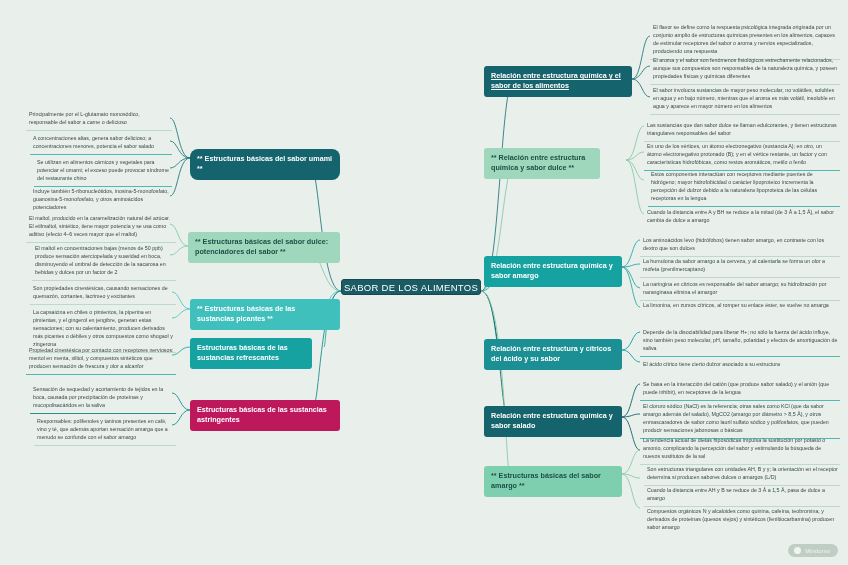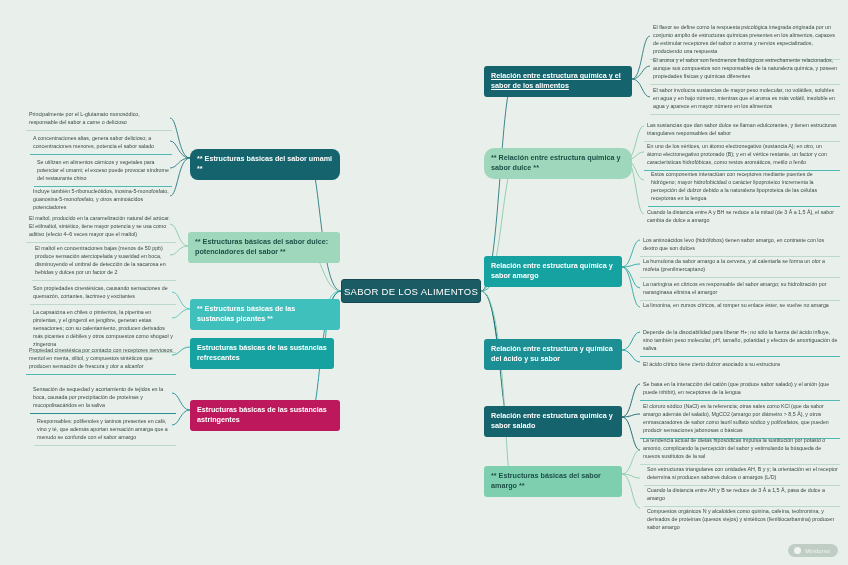--- a/index.html
+++ b/index.html
@@ -17,21 +17,21 @@
   }
   svg.links {
     position: absolute; left: 0; top: 0;
     width: 848px; height: 565px;
     pointer-events: none;
   }
   
   .center-node {
     position: absolute;
     left: 341px; top: 279px;
-    width: 140px; height: 24px;
+    width: 140px; height: 16px;
     background: #1b5b63;
     border: 1px solid #17484f;
     border-radius: 3px;
     color: #ffffff;
     font-size: 9.5px;
     letter-spacing: 0.3px;
     display: flex; align-items: center; justify-content: center;
     z-index: 7;
   }
   
@@ -149,21 +149,21 @@
   </svg>
 
   <div class="center-node">SABOR DE LOS ALIMENTOS</div>
 
   <div class="branch dark" style="left:190px; top:149px; width:150px;border-radius:8px;">** Estructuras básicas del sabor umami   **</div>
 
   <div class="branch aqua" style="left:190px; top:299px; width:150px;">** Estructuras básicas de las sustancias picantes **</div>
 
   <div class="branch pale" style="left:188px; top:232px; width:152px;">** Estructuras básicas del sabor dulce: potenciadores del sabor **</div>
 
-  <div class="branch mid" style="left:190px; top:338px; width:144px;">Estructuras básicas de las sustancias refrescantes</div>
+  <div class="branch mid" style="left:190px; top:338px; width:122px;">Estructuras básicas de las sustancias refrescantes</div>
 
   <div class="branch deep" style="left:190px; top:400px; width:150px;">Estructuras básicas de las sustancias astringentes</div>
 
   <div class="leaf ul-pale" style="left:26px; top:107px; width:146px;">Principalmente por el L-glutamato monosódico, responsable del sabor a carne o delicioso</div>
   <div class="leaf ul-teal" style="left:30px; top:131px; width:142px;">A concentraciones altas, genera sabor delicioso; a concentraciones menores, potencia el sabor salado</div>
   <div class="leaf ul-teal" style="left:34px; top:155px; width:138px;">Se utilizan en alimentos cárnicos y vegetales para potenciar el umami; el exceso puede provocar síndrome del restaurante chino</div>
   <div class="leaf ul-none" style="left:30px; top:184px; width:142px;">Incluye también 5-ribonucleótidos, inosina-5-monofosfato, guanosina-5-monofosfato, y otros aminoácidos potenciadores</div>
 
   <div class="leaf ul-pale" style="left:26px; top:211px; width:150px;">El maltol, producido en la caramelización natural del azúcar. El etilmaltol, sintético, tiene mayor potencia y se usa como aditivo (efecto 4–6 veces mayor que el maltol)</div>
   <div class="leaf ul-pale" style="left:32px; top:241px; width:144px;">El maltol en concentraciones bajas (menos de 50 ppb) produce sensación aterciopelada y suavidad en boca, disminuyendo el umbral de detección de la sacarosa en bebidas y dulces por un factor de 2</div>
@@ -171,25 +171,25 @@
   <div class="leaf ul-pale" style="left:30px; top:281px; width:146px;">Son propiedades cinestésicas, causando sensaciones de quemazón, cortantes, lacrimeo y excitantes</div>
   <div class="leaf ul-pale" style="left:30px; top:305px; width:146px;">La capsaicina en chiles o pimientos, la piperina en pimientas, y el gingerol en jengibre, generan estas sensaciones; con su calentamiento, producen derivados más picantes o débiles y otros compuestos como shogaol y zingerona</div>
 
   <div class="leaf ul-teal" style="left:26px; top:343px; width:150px;">Propiedad cinestésica por contacto con receptores nerviosos: mentol en menta, xilitol, y compuestos sintéticos que producen sensación de frescura y olor a alcanfor</div>
 
   <div class="leaf ul-dark" style="left:30px; top:382px; width:146px;">Sensación de sequedad y acortamiento de tejidos en la boca, causada por precipitación de proteínas y mucopolisacáridos en la saliva</div>
   <div class="leaf ul-pale" style="left:34px; top:414px; width:142px;">Responsables: polifenoles y taninos presentes en café, vino y té, que además aportan sensación amarga que a menudo se confunde con el sabor amargo</div>
 
   <div class="branch dark" style="left:484px; top:66px; width:148px;text-decoration:underline;">Relación entre estructura química y el sabor de los alimentos</div>
 
-  <div class="branch pale" style="left:484px; top:148px; width:148px;border-radius:10px;">** Relación entre estructura química y sabor dulce **</div>
+  <div class="branch pale" style="left:484px; top:148px; width:116px;">** Relación entre estructura química y sabor dulce **</div>
 
   <div class="branch mid" style="left:484px; top:256px; width:138px;">Relación entre estructura química y sabor amargo</div>
 
-  <div class="branch sea" style="left:484px; top:339px; width:138px;">Relación entre estructura y química del ácido y su sabor</div>
+  <div class="branch sea" style="left:484px; top:339px; width:138px;">Relación entre estructura y cítricos del ácido y su sabor</div>
 
   <div class="branch mint" style="left:484px; top:466px; width:138px;">** Estructuras básicas del sabor amargo **</div>
 
   <div class="branch dark" style="left:484px; top:406px; width:138px;">Relación entre estructura química y sabor salado</div>
 
   <div class="leaf ul-pale" style="left:650px; top:20px; width:190px;">El flavor se define como la respuesta psicológica integrada originada por un conjunto amplio de estructuras químicas presentes en los alimentos, capaces de estimular receptores del sabor o aroma y nervios especializados, produciendo una respuesta</div>
   <div class="leaf ul-pale" style="left:650px; top:53px; width:190px;">El aroma y el sabor son fenómenos fisiológicos estrechamente relacionados, aunque sus compuestos son responsables de la naturaleza química, y poseen propiedades físicas y químicas diferentes</div>
   <div class="leaf ul-pale" style="left:650px; top:83px; width:190px;">El sabor involucra sustancias de mayor peso molecular, no volátiles, solubles en agua y en bajo número, mientras que el aroma es más volátil, insoluble en agua y aparece en mayor número en los alimentos</div>
 
   <div class="leaf ul-pale" style="left:644px; top:118px; width:196px;">Las sustancias que dan sabor dulce se llaman edulcorantes, y tienen estructuras triangulares responsables del sabor</div>

